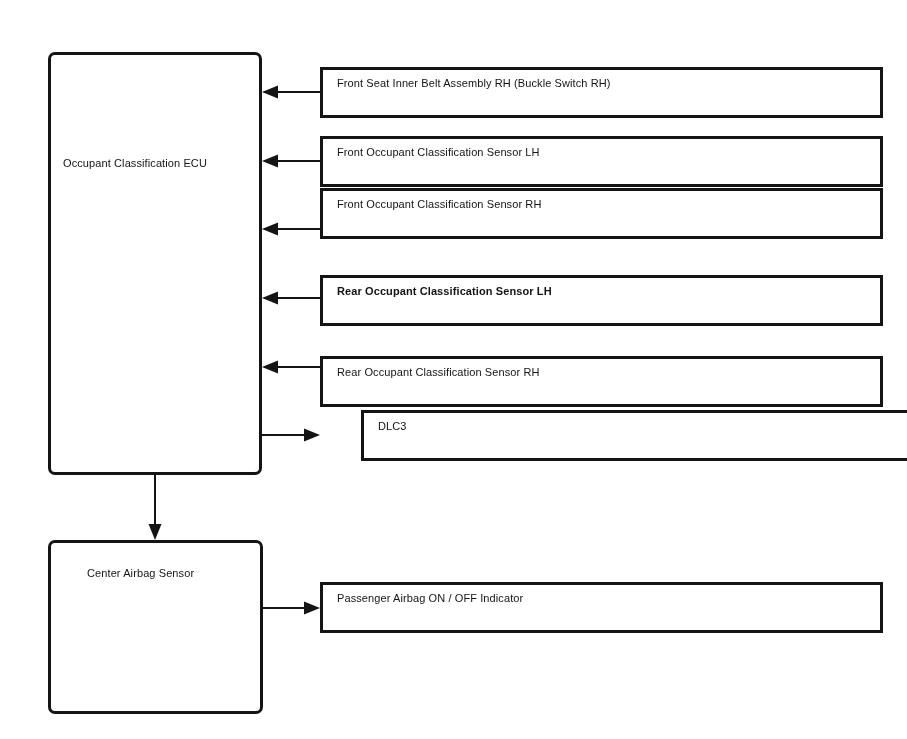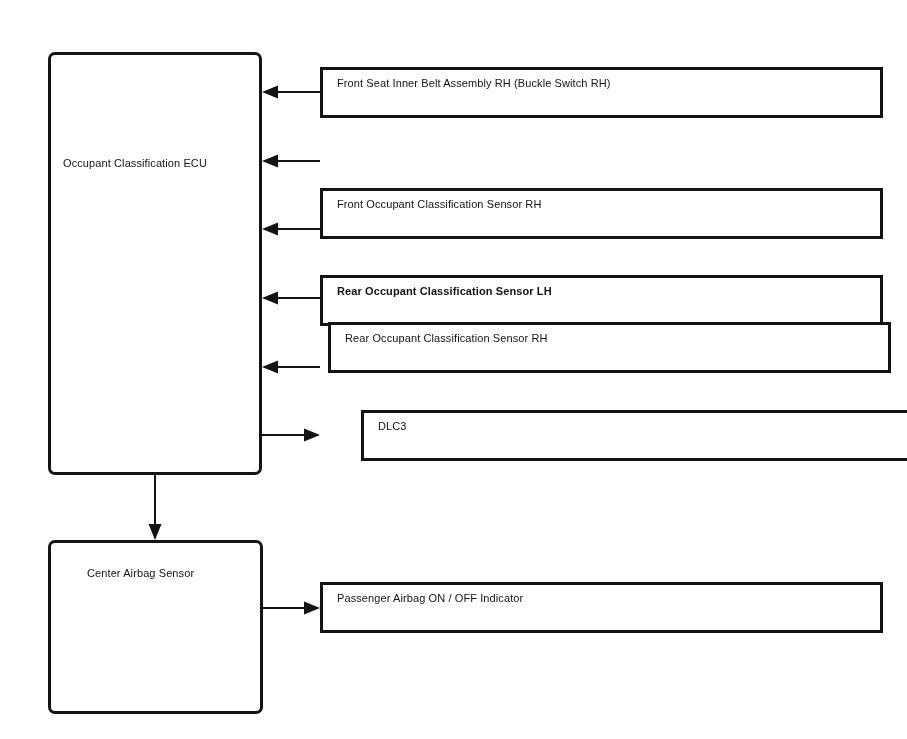--- a/index.html
+++ b/index.html
@@ -42,21 +42,21 @@
   .node-center { left: 48px; top: 540px; width: 215px; height: 174px; }
   .node-center .label { position: absolute; left: 36px; top: 20px; width: 120px; }
 
   
   .peripheral { left: 320px; width: 563px; height: 51px; }
   .peripheral .label { padding: 3px 8px 0 14px; }
   .p0 { top: 67px; }
   .p1 { top: 136px; }
   .p2 { top: 188px; }
   .p3 { top: 275px; font-weight: bold; }
-  .p4 { top: 322px; margin-left: 8px; }
+  .p4 { top: 356px; }
   .p5 { top: 410px; margin-left: 41px; }
 
   
   .indicator { left: 320px; top: 582px; width: 563px; height: 51px; }
   .indicator .label { padding: 3px 8px 0 14px; }
 
   
   .connectors {
     position: absolute;
     left: 0; top: 0;
@@ -75,20 +75,23 @@
   <div class="node node-ecu">
     <div class="label">Occupant Classification ECU</div>
   </div>
 
   <div class="node node-center">
     <div class="label">Center Airbag Sensor</div>
   </div>
 
   <div class="box peripheral p0">
     <div class="label">Front Seat Inner Belt Assembly RH (Buckle Switch RH)</div>
+  </div>
+  <div class="box peripheral p1">
+    <div class="label">Front Occupant Classification Sensor LH</div>
   </div>
   <div class="box peripheral p2">
     <div class="label">Front Occupant Classification Sensor RH</div>
   </div>
   <div class="box peripheral p3">
     <div class="label">Rear Occupant Classification Sensor LH</div>
   </div>
   <div class="box peripheral p4">
     <div class="label">Rear Occupant Classification Sensor RH</div>
   </div>

